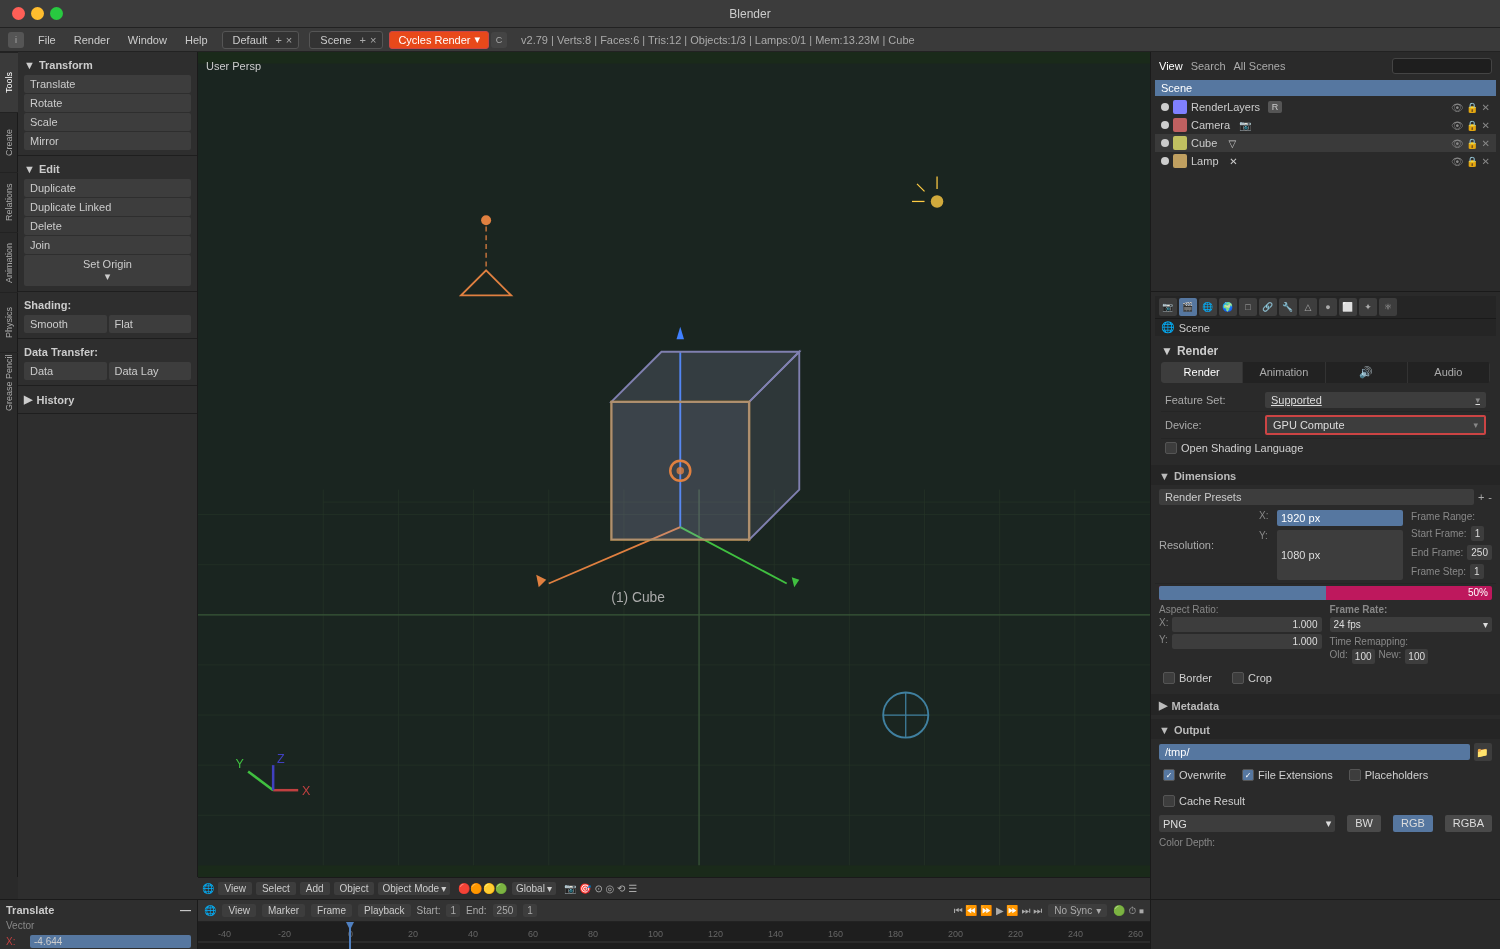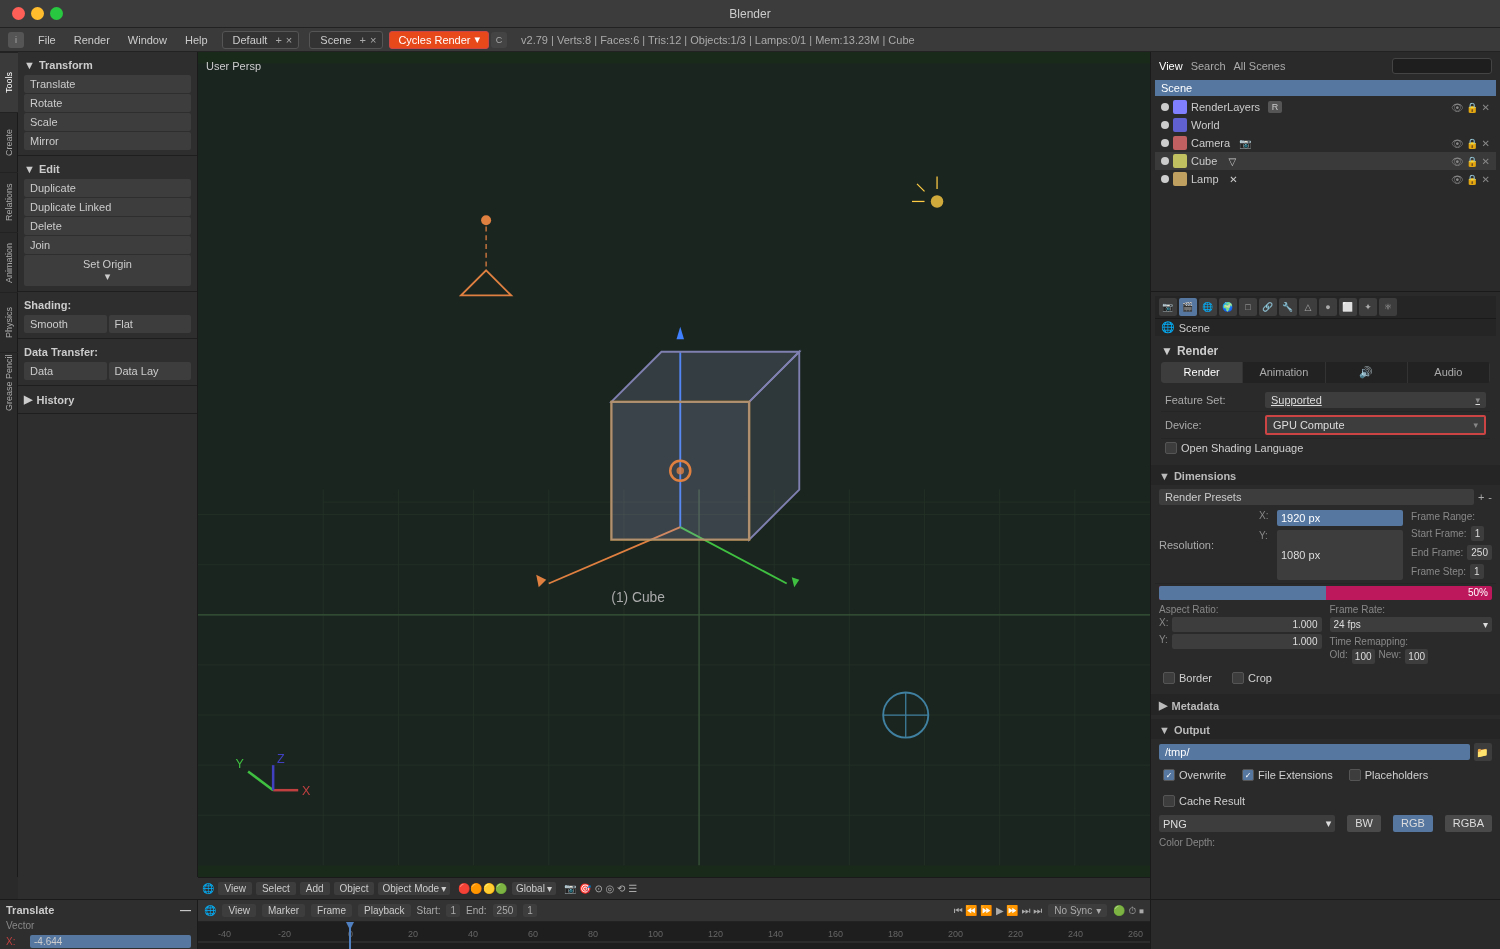--- a/index.html
+++ b/index.html
@@ -741,25 +741,20 @@
       <div class="outliner-scene-label">
         <span>Scene</span>
       </div>
 
       <div class="outliner-item">
         <span class="row-dot active"></span>
         <span class="outliner-icon icon-renderlayers"></span>
         <span>RenderLayers</span>
         <span class="mini-icon" style="margin-left:4px;background:#555;border-radius:2px;padding:1px 3px;font-size:9px;">R</span>
         <span class="outliner-eye">👁 🔒 ✕</span>
-      </div>
-      <div class="outliner-item">
-        <span class="row-dot active"></span>
-        <span class="outliner-icon icon-world"></span>
-        <span>World</span>
       </div>
       <div class="outliner-item">
         <span class="row-dot active"></span>
         <span class="outliner-icon icon-camera"></span>
         <span>Camera</span>
         <span class="mini-icon" style="margin-left:4px;">📷</span>
         <span class="outliner-eye">👁 🔒 ✕</span>
       </div>
       <div class="outliner-item" style="background:#3a3a3a;">
         <span class="row-dot active"></span>
@@ -892,21 +887,21 @@
           <div style="display:flex;gap:4px;">
             <span style="color:#888;font-size:10px;">X:</span>
             <div style="flex:1;background:#3d3d3d;padding:2px 4px;border-radius:2px;font-size:10px;color:#ddd;text-align:right;">1.000</div>
           </div>
           <div style="display:flex;gap:4px;margin-top:2px;">
             <span style="color:#888;font-size:10px;">Y:</span>
             <div style="flex:1;background:#3d3d3d;padding:2px 4px;border-radius:2px;font-size:10px;color:#ddd;text-align:right;">1.000</div>
           </div>
         </div>
         <div style="flex:1;">
-          <div style="color:#888;font-size:10px;margin-bottom:2px;">Frame Rate:</div>
+          <div style="color:#888;font-size:10px;margin-bottom:2px;font-weight:bold;">Frame Rate:</div>
           <div style="background:#3d3d3d;padding:2px 4px;border-radius:2px;font-size:10px;color:#ddd;display:flex;justify-content:space-between;">
             <span>24 fps</span>
             <span>▾</span>
           </div>
           <div style="color:#888;font-size:10px;margin-top:4px;">Time Remapping:</div>
           <div style="display:flex;gap:4px;margin-top:2px;">
             <span style="color:#888;font-size:10px;">Old:</span>
             <div style="background:#3d3d3d;padding:2px 3px;border-radius:2px;font-size:10px;color:#ddd;">100</div>
             <span style="color:#888;font-size:10px;">New:</span>
             <div style="background:#3d3d3d;padding:2px 3px;border-radius:2px;font-size:10px;color:#ddd;">100</div>

